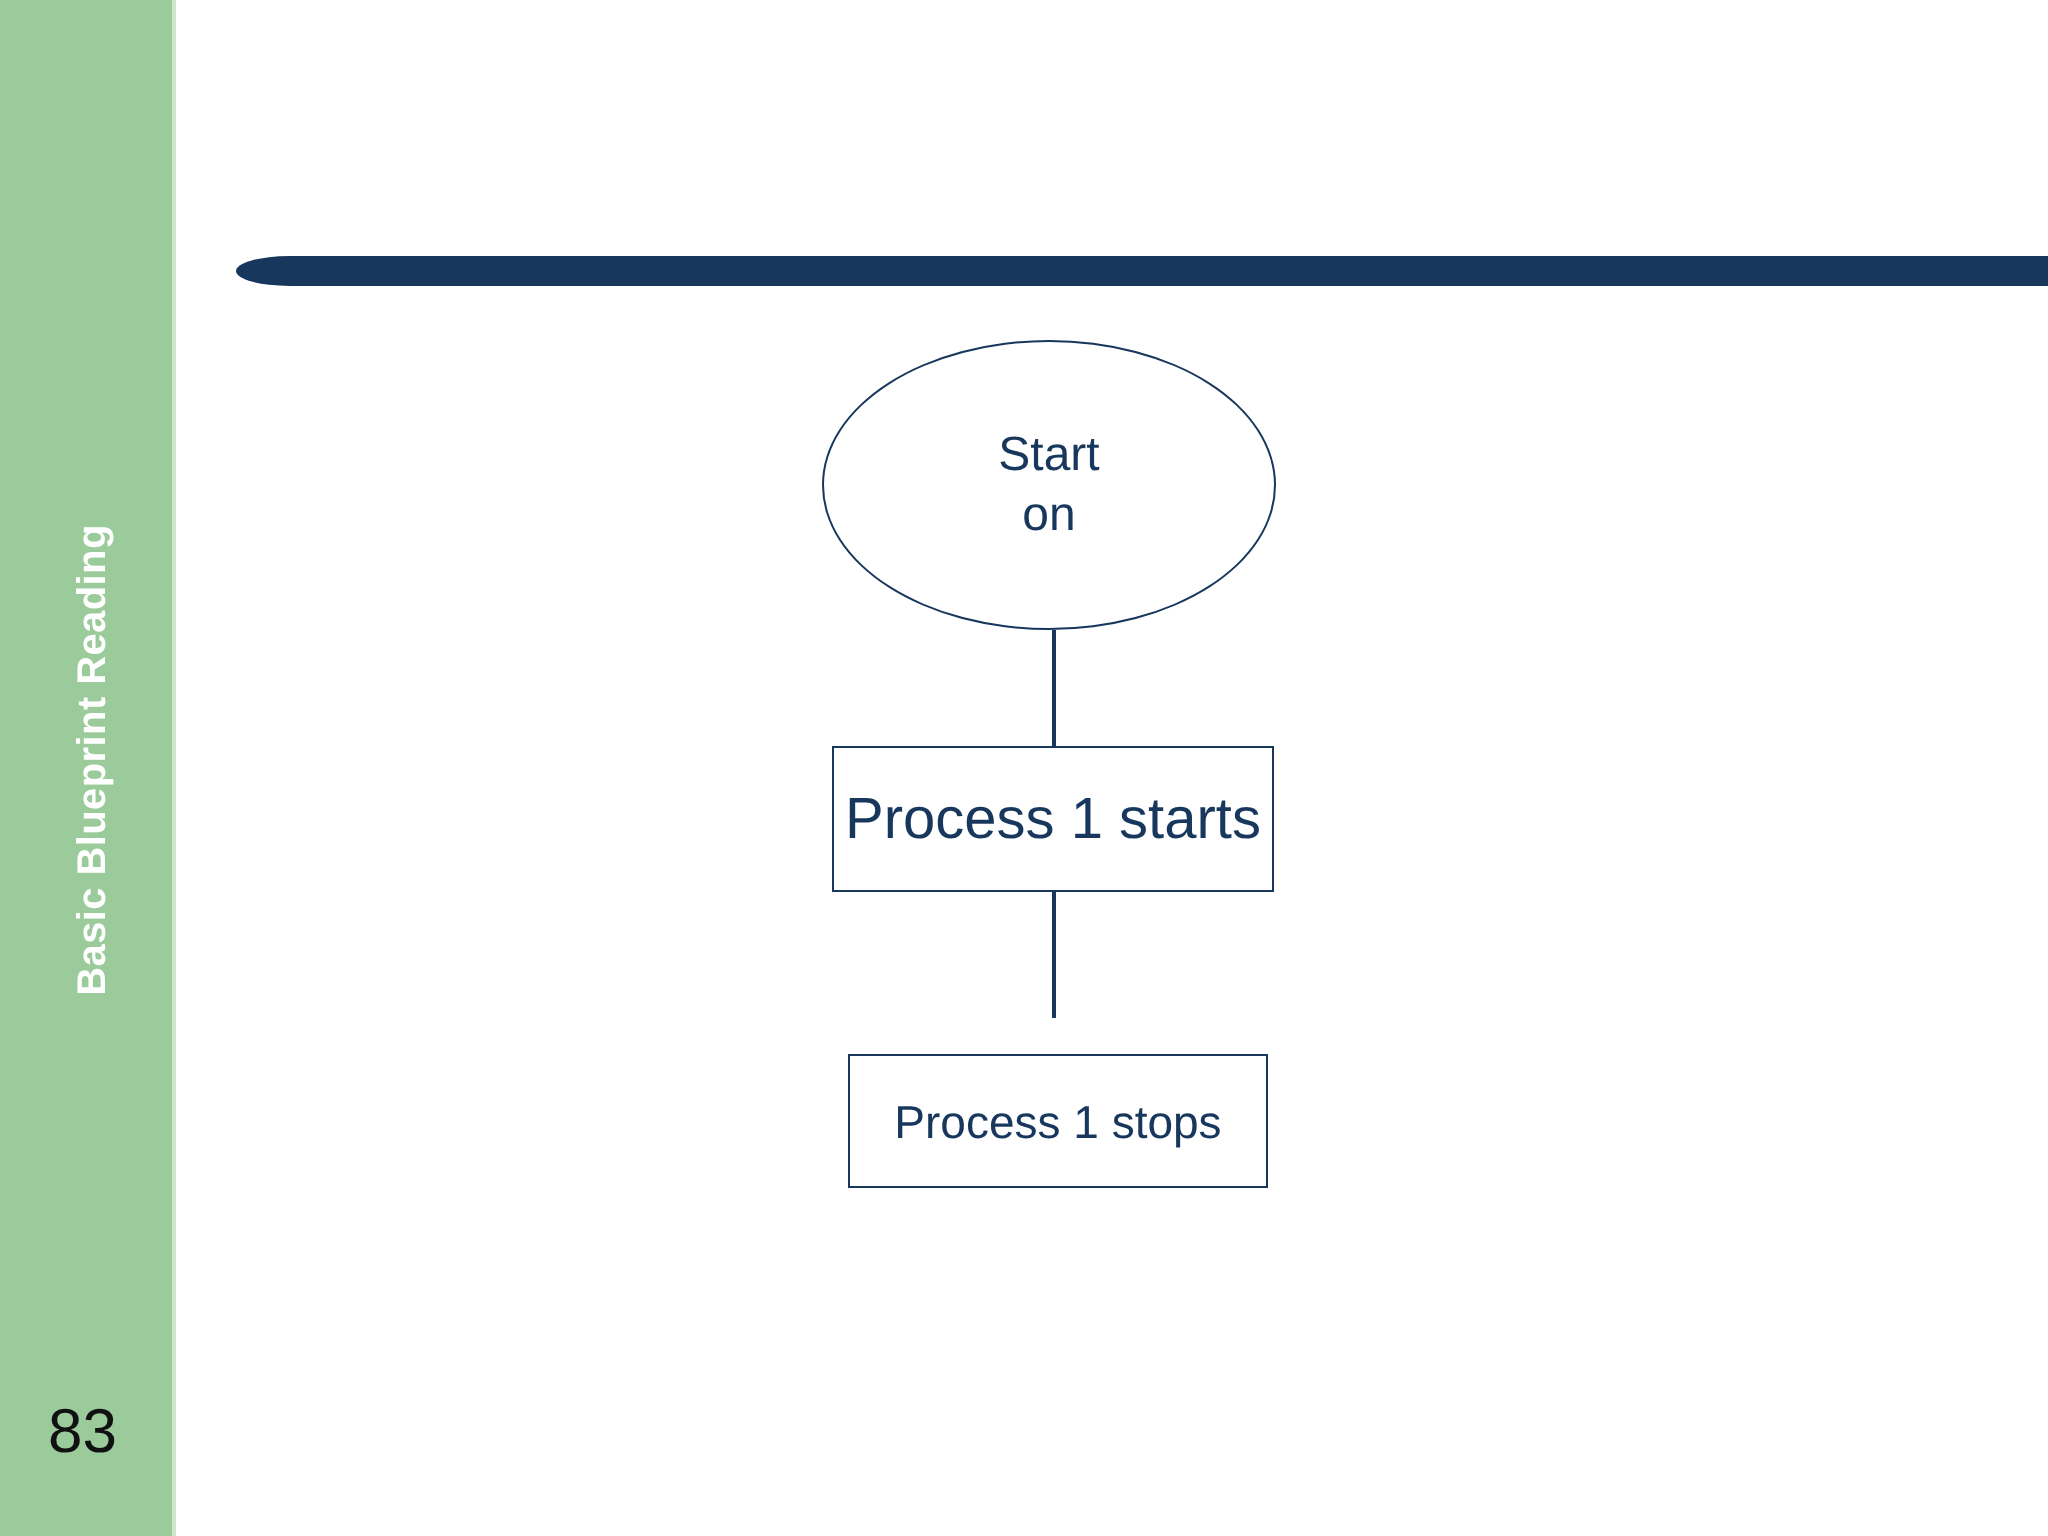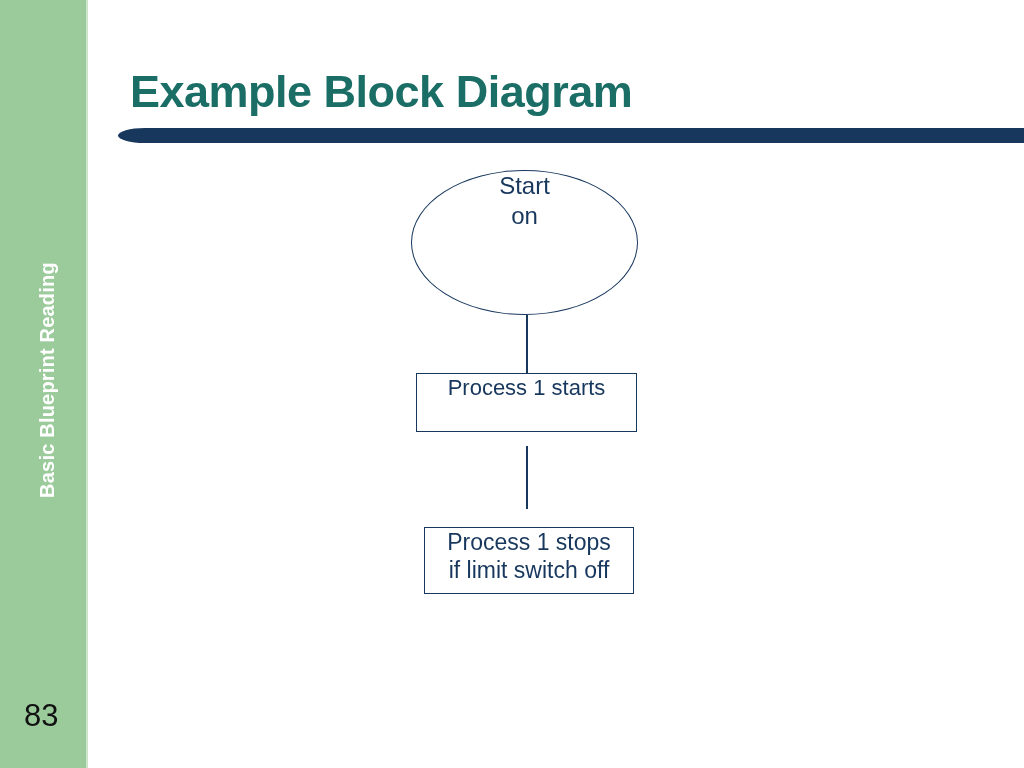--- a/index.html
+++ b/index.html
@@ -69,35 +69,35 @@
   
   .node {
     position: absolute;
     box-sizing: border-box;
     background: #ffffff;
     border: 1.5px solid var(--navy, #17375D);
     color: var(--navy, #17375D);
     display: flex;
     flex-direction: column;
     align-items: center;
-    justify-content: flex-start;
+    justify-content: center;
     text-align: center;
   }
   .node-ellipse {
     left: 411px; top: 170px;
     width: 227px; height: 145px;
     border-radius: 50%;
     border-width: 1px;
     font-size: 24px;
     line-height: 30px;
   }
   .node-box1 {
     left: 416px; top: 373px;
-    width: 221px; height: 59px;
-    font-size: 22px;
+    width: 221px; height: 73px;
+    font-size: 29px;
     line-height: 28px;
   }
   .node-box2 {
     left: 424px; top: 527px;
     width: 210px; height: 67px;
     font-size: 23px;
     line-height: 28px;
   }
   .connector {
     position: absolute;
@@ -110,37 +110,35 @@
 </head>
 <body>
 
 <div class="slide">
 
   <div class="sidebar">
     <div class="sidebar-vertical-text">Basic Blueprint Reading</div>
     <div class="page-number">83</div>
   </div>
 
-  <h1 class="slide-title">Example Block Diagram</h1>
   <div class="title-rule"></div>
 
   <div>
 
     <div class="node node-ellipse">
       <div>Start</div>
       <div>on</div>
     </div>
 
     <div class="connector connector-1"></div>
 
     <div class="node node-box1">
       <div>Process 1 starts</div>
     </div>
 
     <div class="connector connector-2"></div>
 
     <div class="node node-box2">
       <div>Process 1 stops</div>
-      <div>if limit switch off</div>
     </div>
 
   </div>
 </div>
 
 </body></html>

